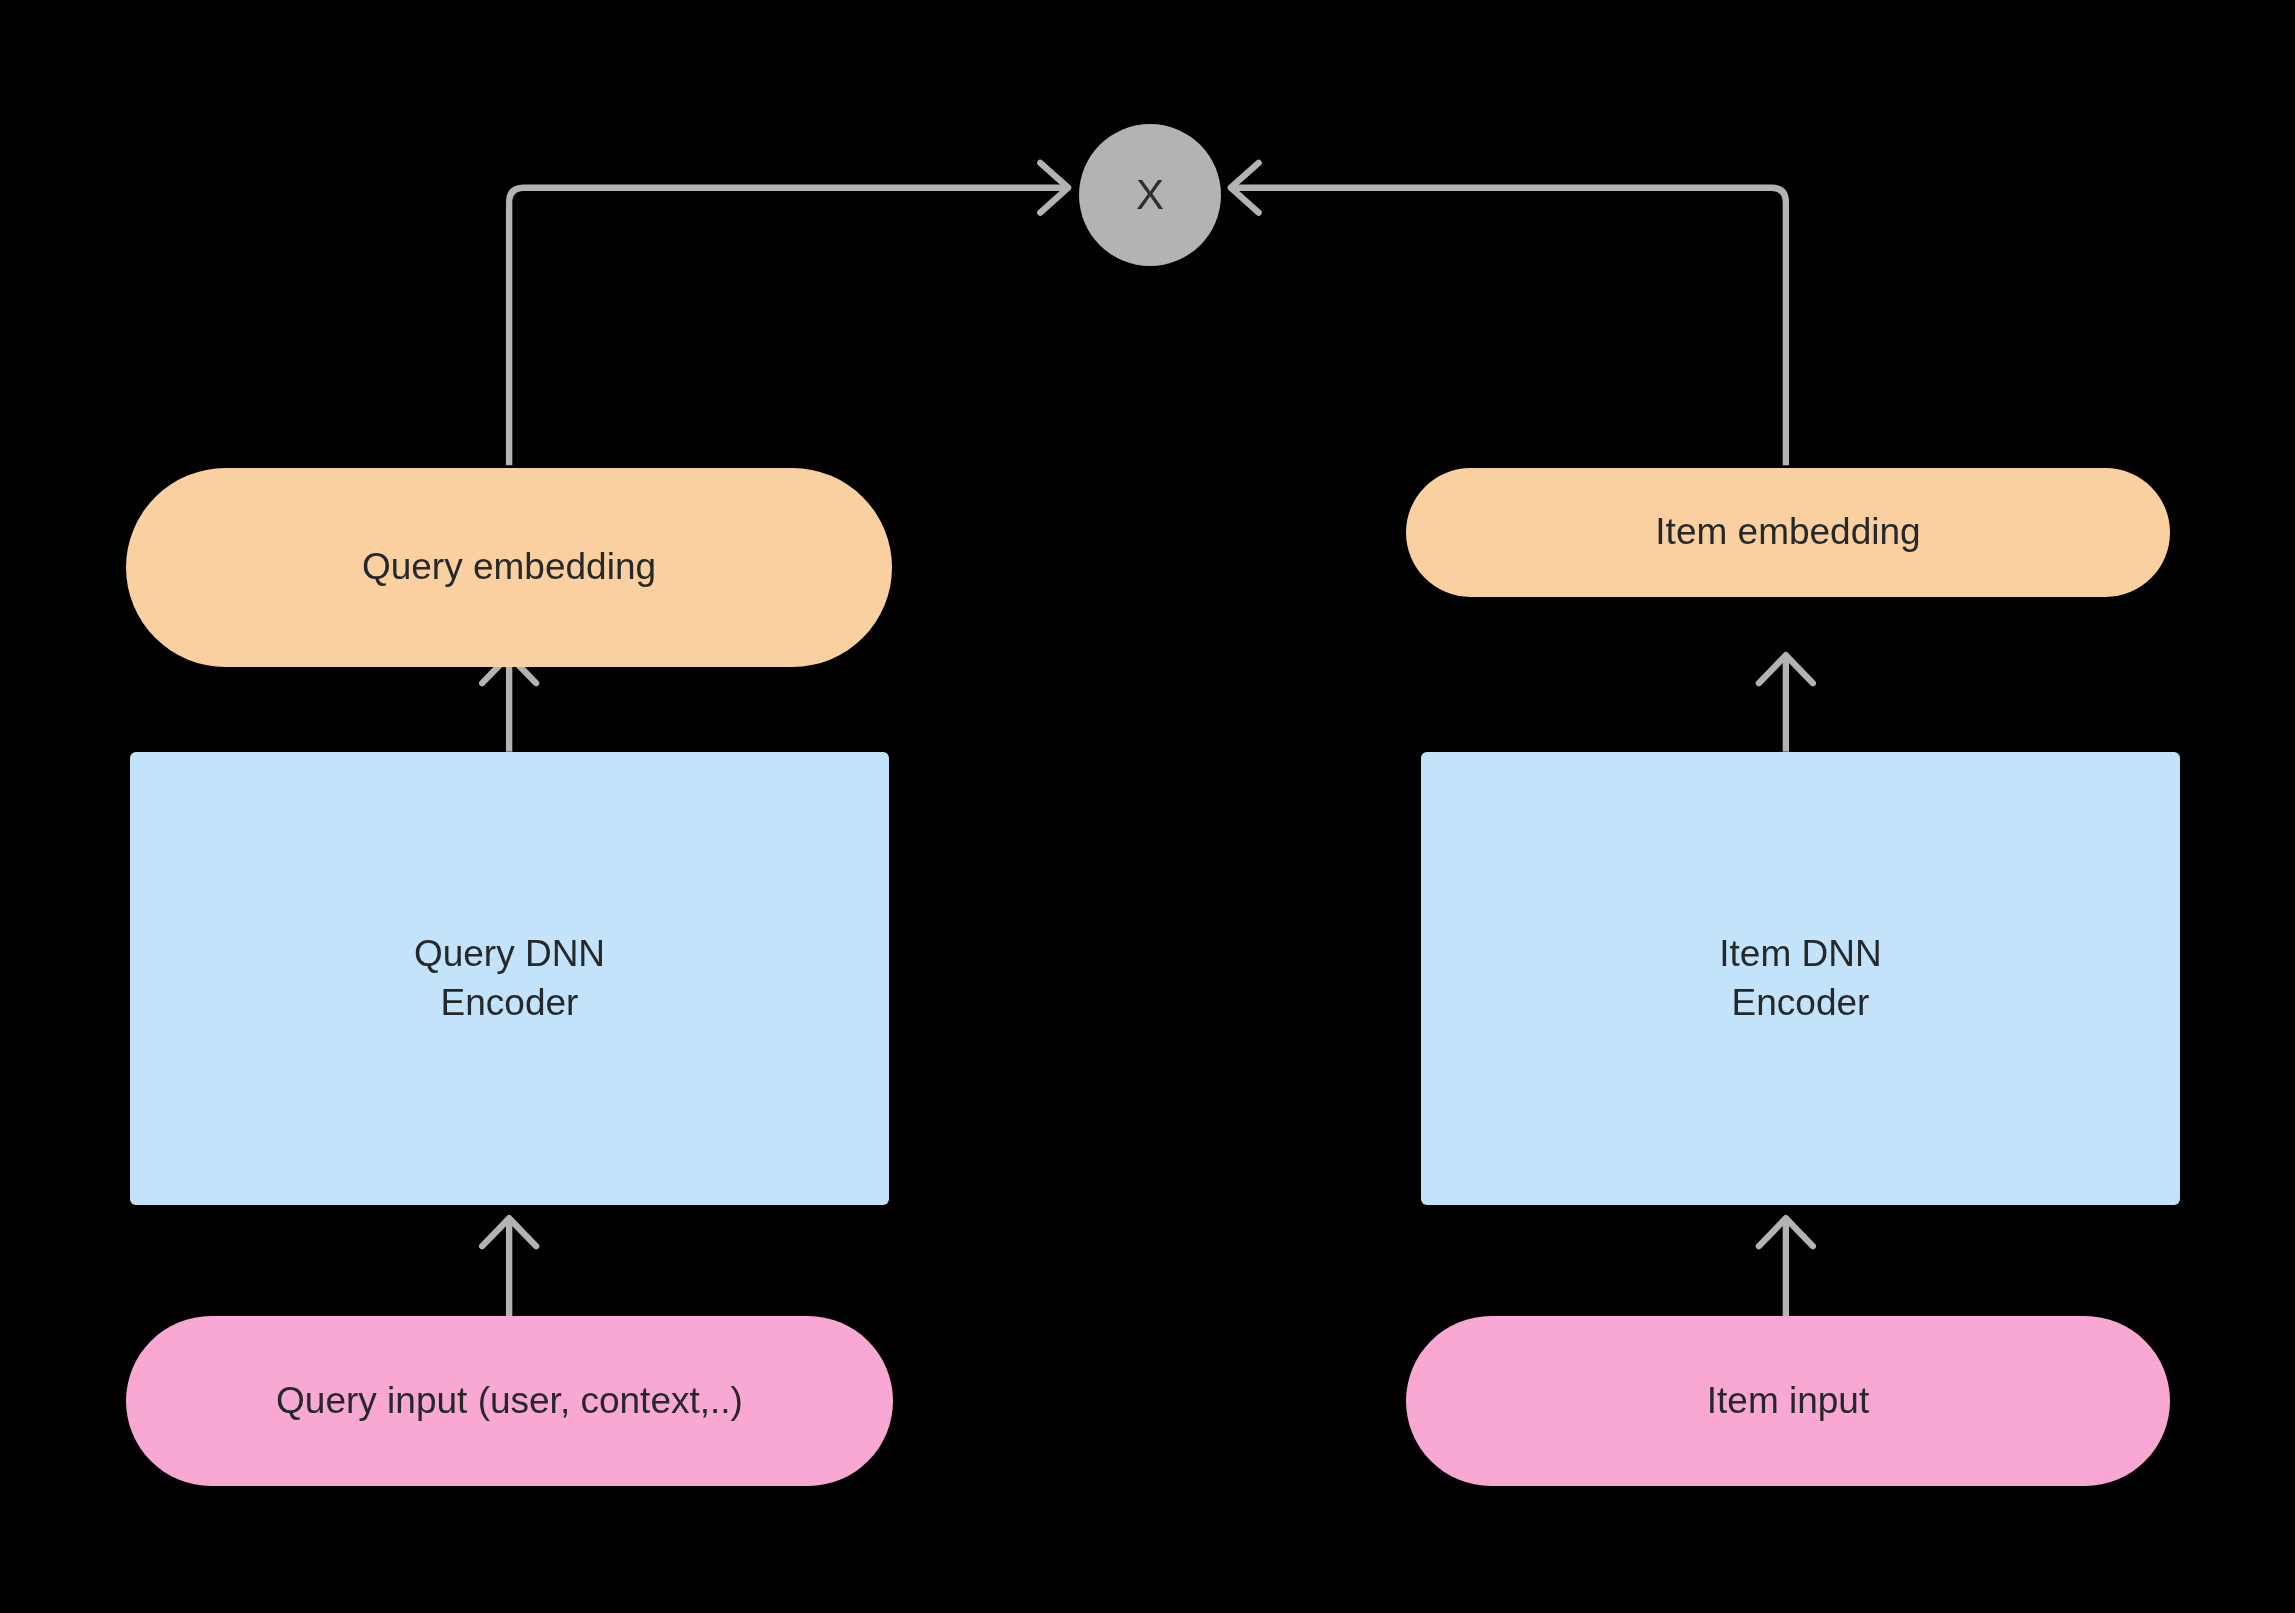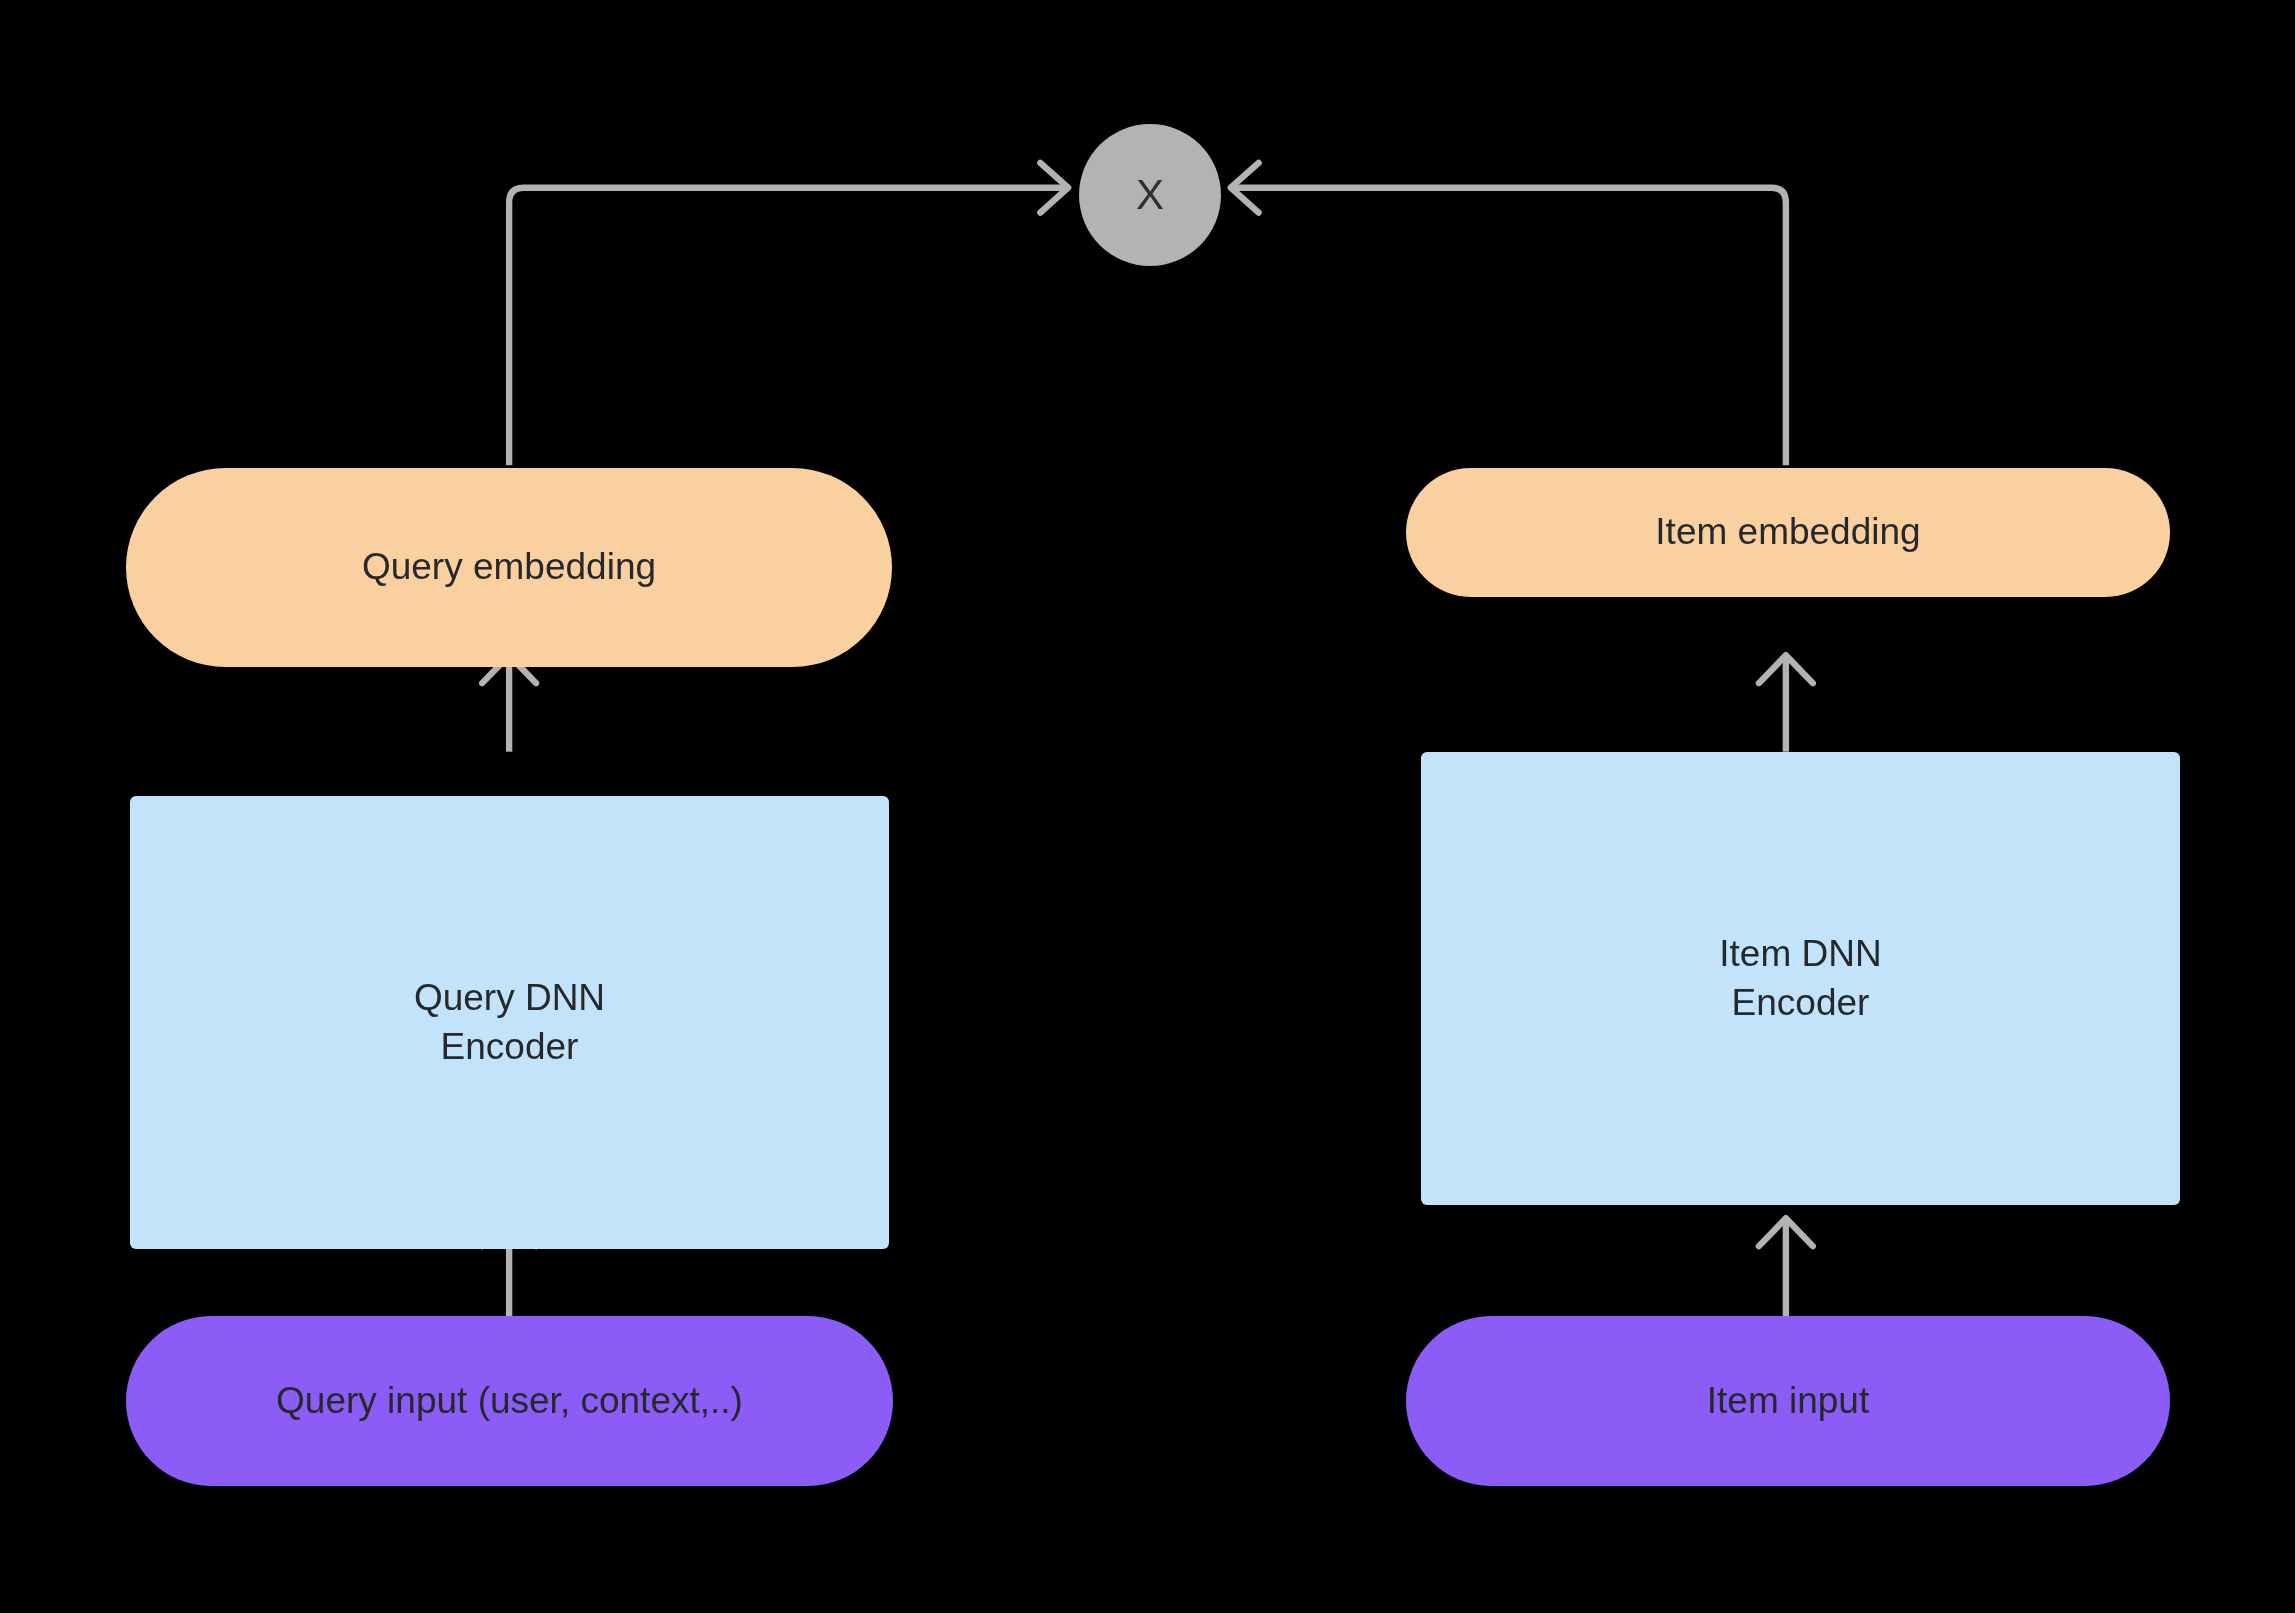--- a/index.html
+++ b/index.html
@@ -38,36 +38,36 @@
     background: #fbd0a0;
     border-radius: 147px;
     font-size: 37px;
   }
   .node-encoder {
     background: #c3e3fb;
     border-radius: 5.9px;
     font-size: 37px;
   }
   .node-input {
-    background: #8b5cf6;
+    background: #f9a8d4;
     border-radius: 147px;
     font-size: 37px;
     text-align: center;
   }
   .node-op {
     background: #b3b3b3;
     border-radius: 50%;
     font-size: 42px;
     color: #2d2f31;
   }
   
   #op-multiply      { left: 1079px; top: 124px;  width: 142px;  height: 142px; }
   #query-embedding  { left: 126px;  top: 468px;  width: 766px; height: 199px; }
   #item-embedding   { left: 1406px; top: 468px;  width: 764px; height: 129px; }
-  #query-encoder    { left: 130px;  top: 752px; width: 759px; height: 453px; margin-top: 44px; }
+  #query-encoder    { left: 130px;  top: 752px; width: 759px; height: 453px; }
   #item-encoder     { left: 1409px; top: 752px; width: 759px; height: 453px; margin-left: 12px; }
   #query-input      { left: 126px;  top: 1316px; width: 767px; height: 170px; }
   #item-input       { left: 1406px; top: 1316px; width: 764px; height: 170px; }
 </style>
 </head>
 <body>
 
 <div id="stage">
 
   <svg id="wires" viewBox="0 0 4688 3296">

